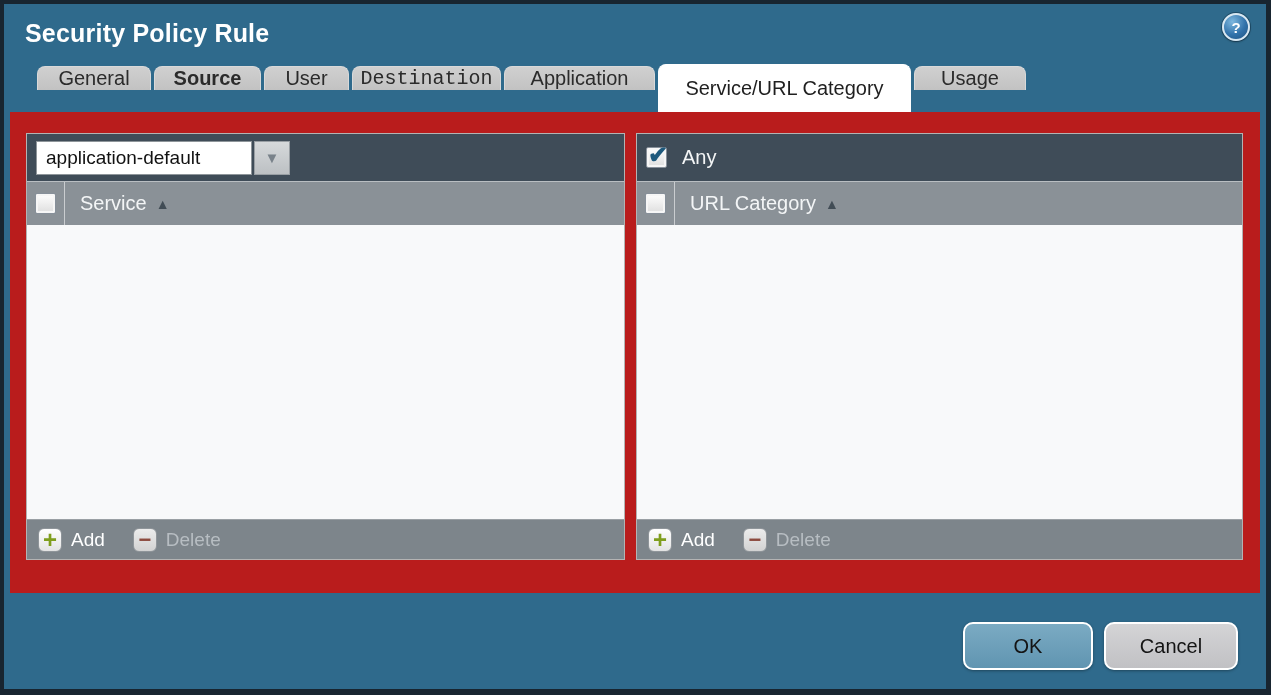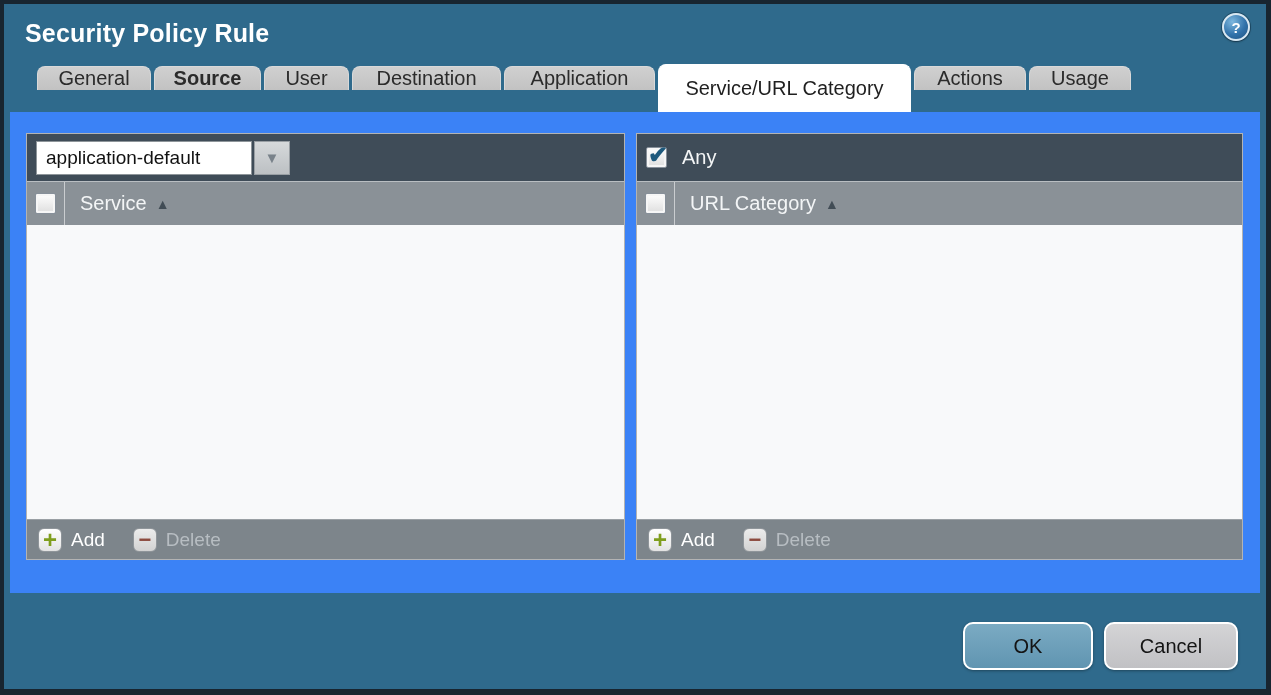--- a/index.html
+++ b/index.html
@@ -46,34 +46,34 @@
     background: linear-gradient(#d0d0d0, #c2c2c2);
     border: 1px solid #d9d9d9; border-bottom: none;
     border-radius: 8px 8px 0 0;
     color: #2b2b2b; font-size: 20px;
     display: flex; align-items: center; justify-content: center;
     cursor: pointer;
   }
   .tab:nth-child(1) { width: 114px; }
   .tab:nth-child(2) { width: 107px; font-weight: bold; }
   .tab:nth-child(3) { width: 85px; }
-  .tab:nth-child(4) { width: 149px; }
+  .tab:nth-child(4) { width: 149px; font-family: Liberation Mono, monospace; }
   .tab:nth-child(5) { width: 151px; }
   .tab:nth-child(6) { width: 253px; }
   .tab:nth-child(7) { width: 112px; }
   .tab:nth-child(8) { width: 102px; }
   .tab.active {
     background: #ffffff; border-color: #ffffff; color: #1f1f1f;
     height: 48px; margin-top: -2px;
   }
 
   
   .content {
     position: absolute; left: 6px; top: 108px;
-    width: 1250px; height: 481px; background: #3b82f6; z-index: 1;
+    width: 1250px; height: 481px; background: #b91c1c; z-index: 1;
   }
 
   .panel {
     position: absolute; top: 21px; height: 427px;
     border: 1px solid #b3b3b3;
     display: flex; flex-direction: column;
     background: #f8f9fa;
   }
   .panel-left  { left: 16px;  width: 599px; }
   .panel-right { left: 626px; width: 607px; }
@@ -187,21 +187,20 @@
     </div>
   </div>
 
   <div class="tabs">
     <div class="tab">General</div>
     <div class="tab">Source</div>
     <div class="tab">User</div>
     <div class="tab">Destination</div>
     <div class="tab">Application</div>
     <div class="tab active">Service/URL Category</div>
-    <div class="tab">Actions</div>
     <div class="tab">Usage</div>
   </div>
 
   <div class="content">
 
     <div class="panel panel-left">
       <div class="panel-toolbar">
         <input class="dd-input" type="text" value="application-default" style="">
         <div class="dd-btn">
           <span>▼</span>

